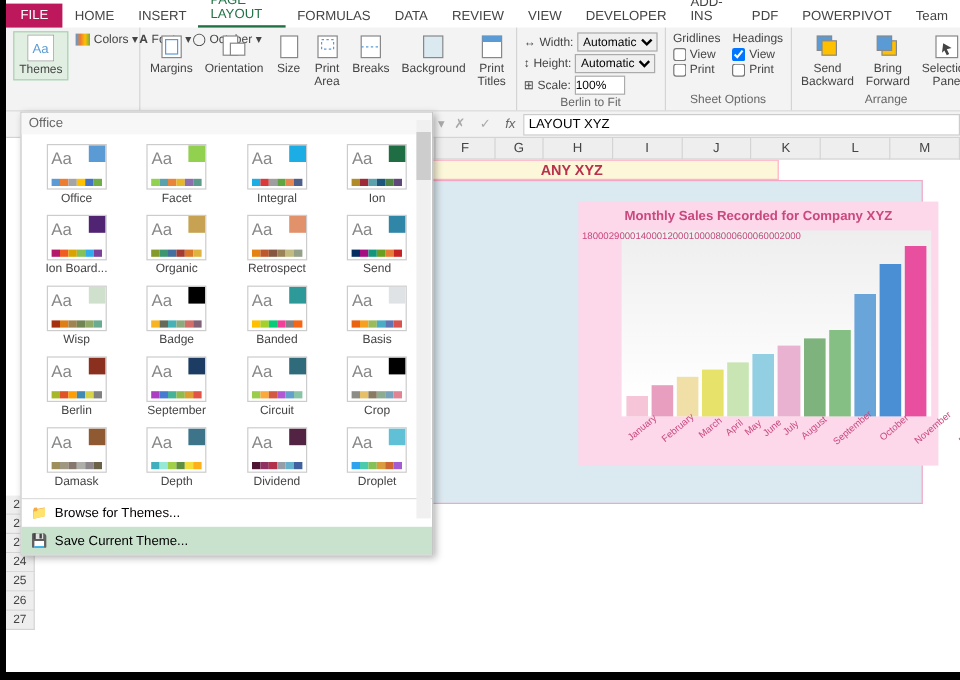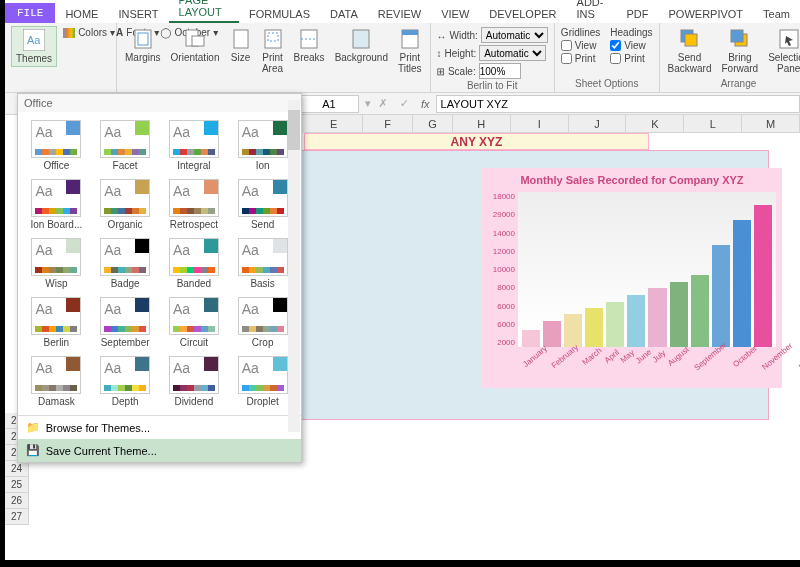--- a/index.html
+++ b/index.html
@@ -1,21 +1,21 @@
 <!DOCTYPE html>
 <html><head>
 <meta charset="utf-8">
 <style>
 * { margin:0; padding:0; box-sizing:border-box; font-family:"Segoe UI",Arial,sans-serif; }
 body { background:#000; width:800px; height:567px; overflow:hidden; position:relative; }
 .app { background:#fff; width:795px; height:560px; position:absolute; top:0; left:5px; }
 
 .tabs { height:23px; background:#fff; display:flex; align-items:flex-end; font-size:11px; }
 .tab { padding:3px 10px; color:#444; cursor:pointer; text-transform:uppercase; }
-.tab.file { background:#8b5cf6; color:#fff; padding:4px 12px;font-family:Liberation Mono, monospace; }
+.tab.file { background:#be185d; color:#fff; padding:4px 12px; }
 .tab.active { color:#217346; border-bottom:2px solid #217346; }
 
 .ribbon { height:70px; background:#f3f3f3; border-bottom:1px solid #d4d4d4; display:flex; font-size:10px; }
 .group { border-right:1px solid #d4d4d4; padding:3px 6px; display:flex; flex-direction:column; justify-content:space-between; }
 .group-label { text-align:center; color:#666; font-size:10px; margin-top:auto; }
 .btns { display:flex; gap:6px; align-items:flex-start; }
 .vbtn { display:flex; flex-direction:column; align-items:center; gap:2px; cursor:pointer; padding:2px; }
 .vbtn svg { width:22px; height:22px; }
 .vbtn span { font-size:10px; color:#444; text-align:center; line-height:1.1; }
 .mini { font-size:10px; color:#444; display:flex; align-items:center; gap:3px; padding:1px 0; }
@@ -35,27 +35,27 @@
 .rowhdrs { width:24px; }
 .rowhdr { height:16px; background:#eee; border-right:1px solid #d4d4d4; border-bottom:1px solid #d4d4d4; font-size:10px; text-align:center; color:#444; line-height:16px; }
 .cells { position:relative; flex:1; }
 
 .title-cell { position:absolute; left:0; top:0; width:345px; height:17px; background:#fdf7d9; border:1px solid #ffb0ca; color:#b8324c; font-weight:bold; font-size:12px; text-align:center; line-height:17px; }
 .blue-area { position:absolute; left:110px; top:17px; width:630px; height:270px; background:#dbe9f0; border:1px solid #f5a6c5; }
 
 .chart { position:absolute; right:18px; top:35px; width:300px; height:220px; background:#fdd7ea; }
 .chart-title { text-align:center; color:#c9487e; font-size:11px; font-weight:bold; padding:6px 0; }
 .chart-body { position:relative; height:155px; margin-left:36px; margin-right:6px; background:linear-gradient(to bottom,#eee,#fff 90%); }
-.yaxis { position:absolute; left:-33px; top:0; height:100%; display:flex; flex-direction:column; justify-content:space-between; font-size:8px; color:#c9487e; text-align:right; width:30px; }
+.yaxis { position:absolute; left:-33px; top:0; height:100%; display:flex; flex-direction:row; justify-content:space-between; font-size:8px; color:#c9487e; text-align:right; width:30px; }
 .bars { position:absolute; bottom:0; left:4px; right:4px; display:flex; align-items:flex-end; gap:3px; height:100%; }
 .bar { flex:1; }
 .xaxis { display:flex; margin-left:36px; margin-right:6px; font-size:8px; color:#c9487e; }
 .xlab { flex:1; text-align:center; transform:rotate(-40deg); transform-origin:top; margin-top:6px; white-space:nowrap; }
 
-.themes-drop { position:absolute; left:12px; top:93px; width:285px; background:#fff; border:1px solid #c6c6c6; box-shadow:2px 2px 6px rgba(0,0,0,.3); z-index:100; font-size:11px; }
+.themes-drop { position:absolute; left:12px; top:93px; width:344px; background:#fff; border:1px solid #c6c6c6; box-shadow:2px 2px 6px rgba(0,0,0,.3); z-index:100; font-size:11px; }
 .themes-hdr { padding:3px 6px; color:#666; background:#f7f7f7; }
 .themes-grid { display:grid; grid-template-columns:repeat(4,1fr); gap:4px; padding:6px; }
 .theme-item { display:flex; flex-direction:column; align-items:center; gap:2px; cursor:pointer; padding:2px; }
 .theme-sw { width:50px; height:38px; border:1px solid #ccc; background:#fff; position:relative; overflow:hidden; }
 .theme-sw .aa { position:absolute; left:3px; top:3px; font-size:14px; color:#888; }
 .theme-sw .corner { position:absolute; right:0; top:0; width:14px; height:14px; }
 .theme-sw .colors { position:absolute; bottom:2px; left:3px; right:3px; height:6px; display:flex; }
 .theme-sw .colors div { flex:1; }
 .theme-lbl { font-size:10px; color:#444; }
 .themes-ft { border-top:1px solid #ddd; }

